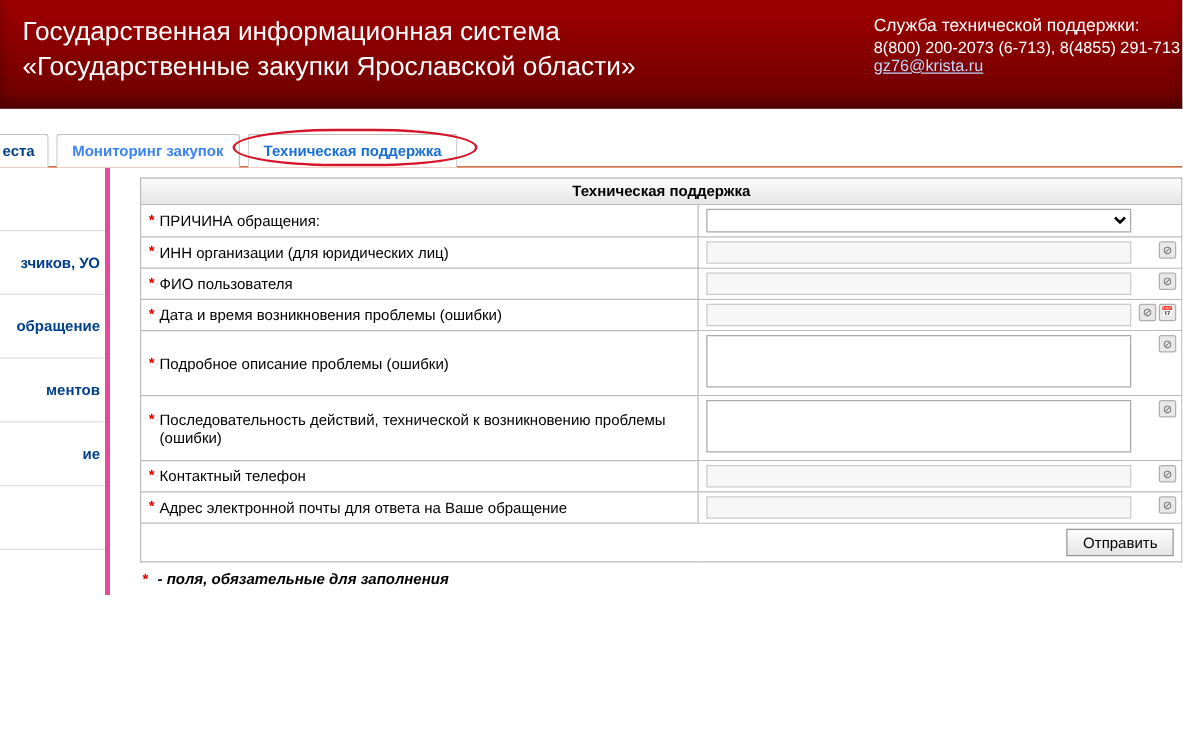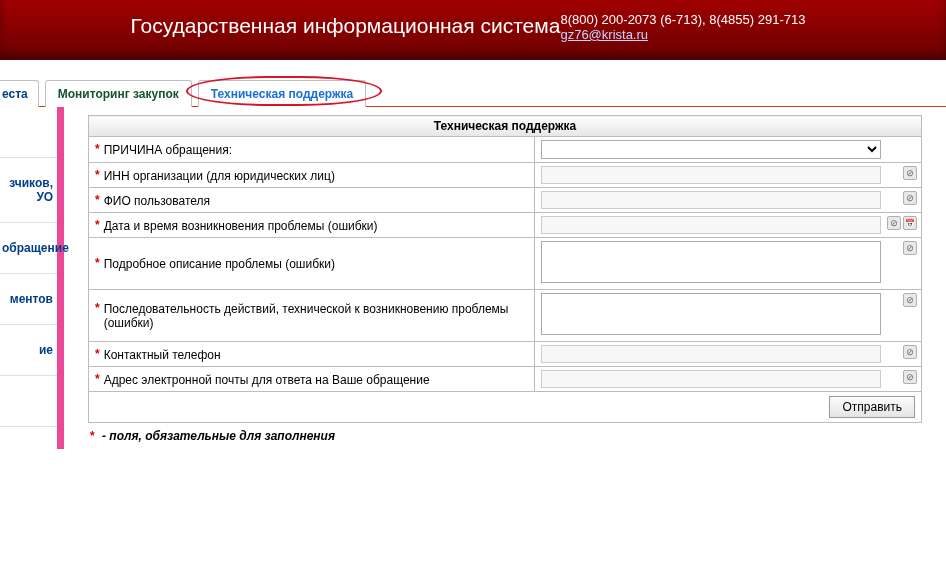--- a/index.html
+++ b/index.html
@@ -1,23 +1,23 @@
 <!DOCTYPE html>
 <html><head>
 <meta charset="utf-8">
 <style>
   * { box-sizing: border-box; margin: 0; padding: 0; }
   body { font-family: Arial, sans-serif; font-size: 12px; background: #fff; width: 946px; }
   
   .header {
     background: linear-gradient(to bottom, #a00000 0%, #8b0000 40%, #6b0000 100%);
     color: #fff;
-    padding: 12px 28px 18px 18px;
+    padding: 12px 2px 18px 18px;
     display: flex;
-    justify-content: center;
+    justify-content: space-between;
     box-shadow: inset 0 -6px 10px rgba(0,0,0,0.3);
   }
   .header-title { font-size: 21px; line-height: 1.35; font-weight: normal; }
   .header-support { font-size: 13px; text-align: left; }
   .header-support-title { font-size: 14px; margin-bottom: 2px; }
   .header-support a { color: #c0d8ff; text-decoration: underline; }
   
   .tabs-bar {
     border-bottom: 1px solid #c2410c;
     background: #fff;
@@ -31,21 +31,21 @@
     font-weight: bold;
     font-size: 12px;
     padding: 6px 10px 6px 2px;
     border-top: 1px solid #c0c0c0;
     border-right: 1px solid #c0c0c0;
     background: #fff;
     border-top-right-radius: 3px;
     margin-bottom: -1px;
   }
   .tab {
-    color: #14532d;
+    color: #3b82f6;
     font-weight: bold;
     font-size: 12px;
     padding: 6px 12px;
     border: 1px solid #c0c0c0;
     border-bottom: none;
     background: #fff;
     border-top-left-radius: 3px;
     border-top-right-radius: 3px;
     margin-left: 6px;
     margin-bottom: -1px;
@@ -61,22 +61,22 @@
     border-radius: 50% / 60%;
     width: 196px;
     height: 30px;
     top: -4px;
     left: -6px;
     pointer-events: none;
   }
   
   .main-area { display: flex; }
   .sidebar {
-    width: 64px;
-    border-right: 7px solid #ec4899;
+    width: 88px;
+    border-right: 4px solid #ec4899;
     flex-shrink: 0;
   }
   .side-item {
     color: #003f8a;
     font-weight: bold;
     font-size: 12px;
     padding: 18px 4px 18px 2px;
     border-bottom: 1px solid #e0e0e0;
     text-align: right;
     cursor: pointer;
@@ -172,22 +172,24 @@
   
   .footnote { font-size: 12px; padding: 6px 2px; font-style: italic; font-weight: bold; }
   .footnote .req { font-style: normal; }
 </style>
 </head>
 <body>
 
 <div class="header">
   <div class="header-title">
     <div>Государственная информационная система</div>
+    <div>«Государственные закупки Ярославской области»</div>
   </div>
   <div class="header-support">
+    <div class="header-support-title">Служба технической поддержки:</div>
     <div>8(800) 200-2073 (6-713), 8(4855) 291-713</div>
     <a href="#">gz76@krista.ru</a>
   </div>
 </div>
 
 <div class="tabs-bar">
   <div class="tabs-row">
     <div class="tab-frag">еста</div>
     <div class="tab">Мониторинг закупок</div>
     <div class="circle-wrap">

